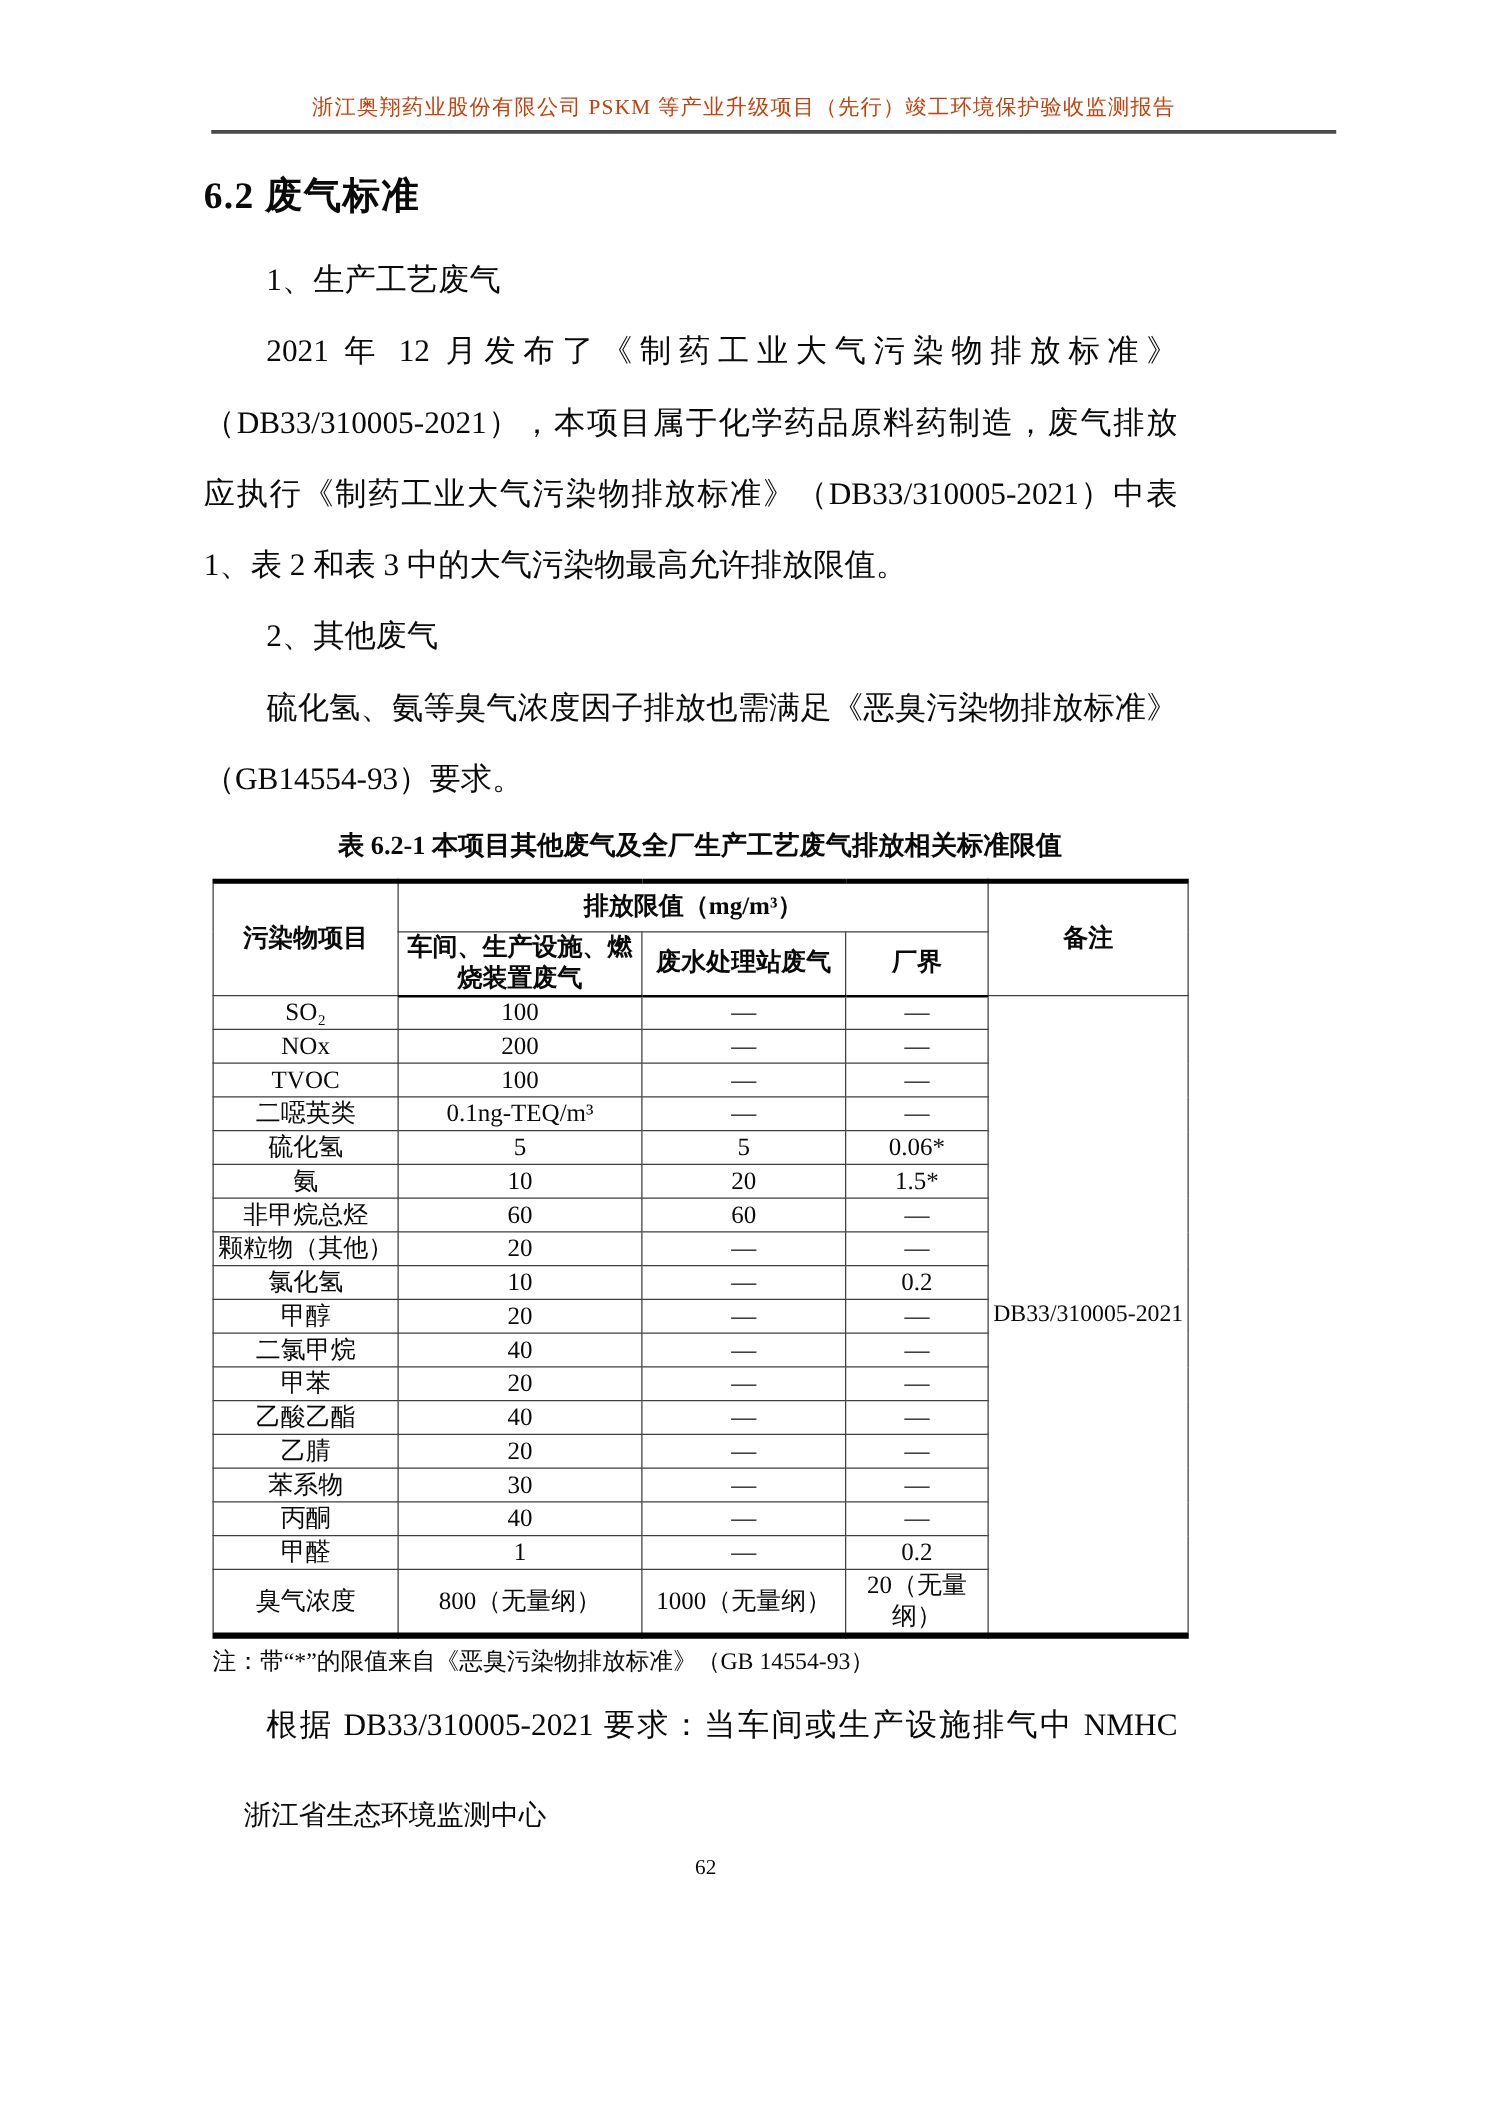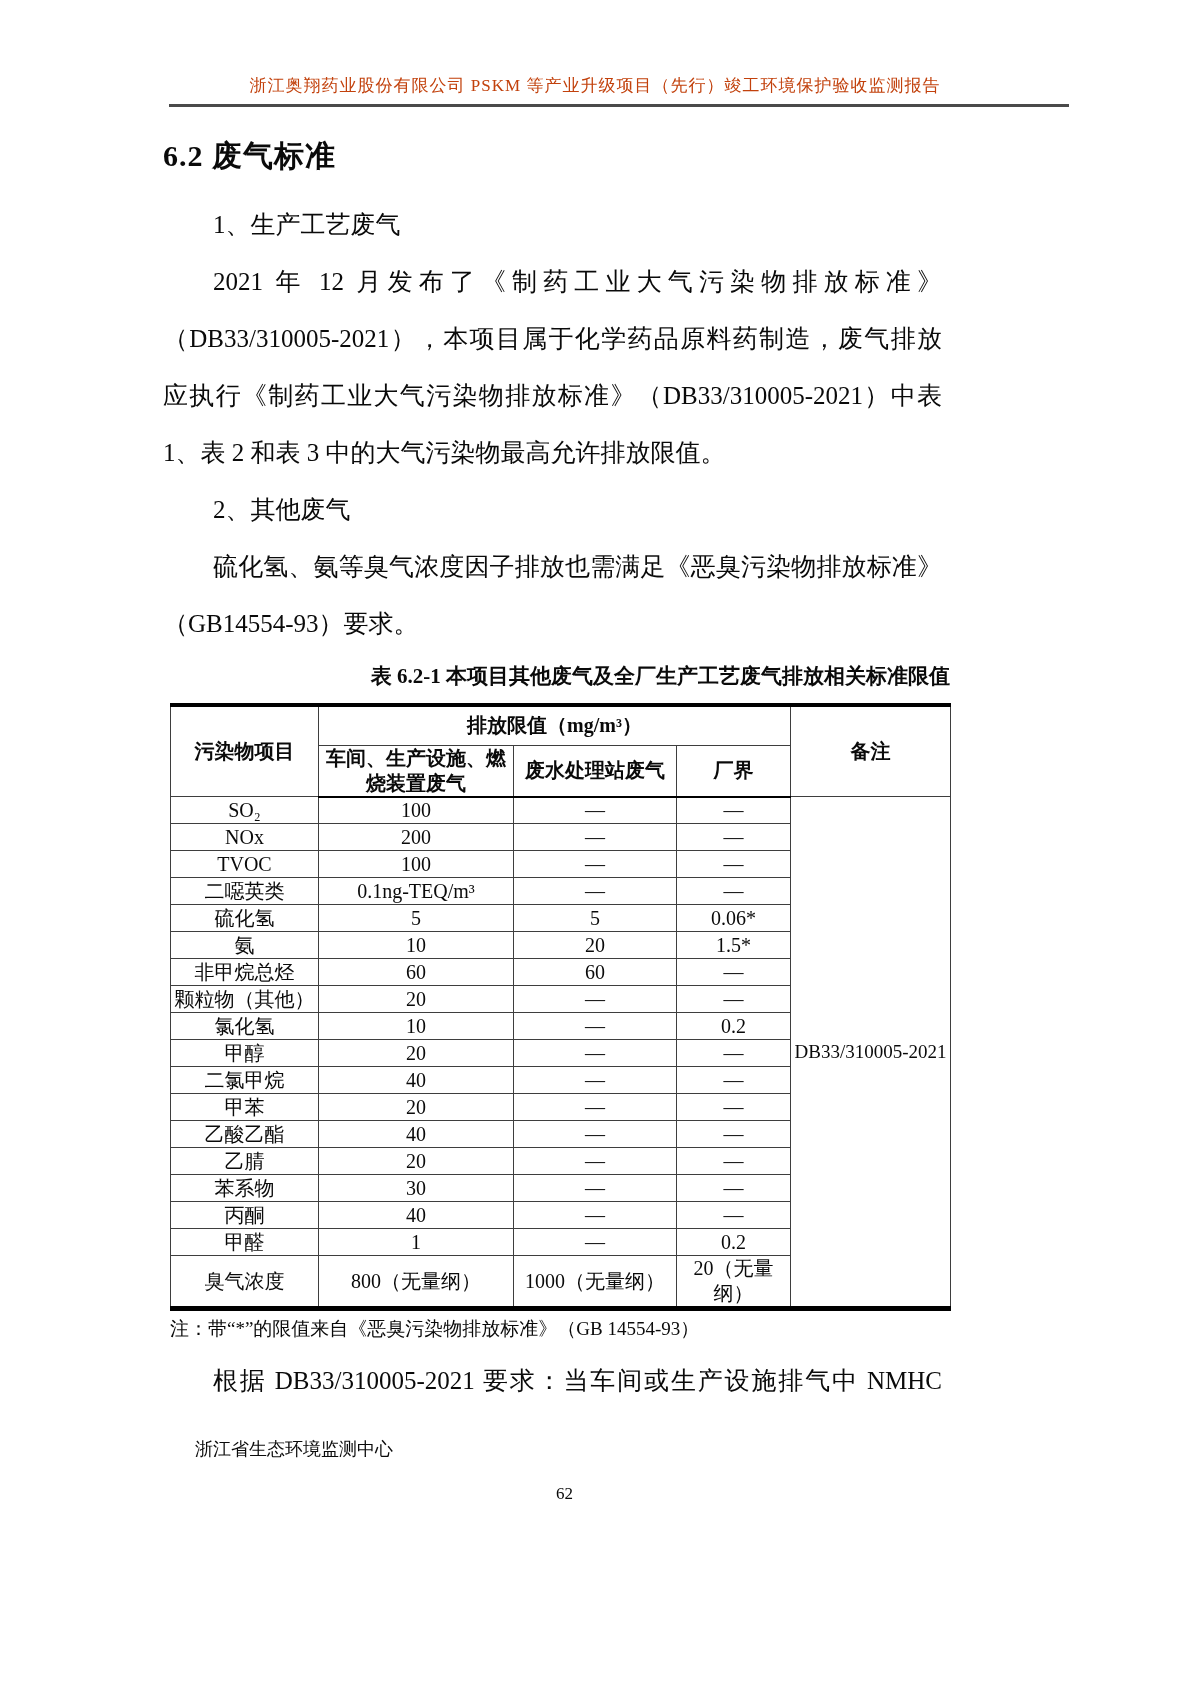--- a/index.html
+++ b/index.html
@@ -62,21 +62,21 @@
   .line.j {
     text-align: justify;
     text-align-last: justify;
   }
   
   .table-title {
     position: absolute;
     top: 662px;
     left: 170px;
     width: 780px;
-    text-align: right;
+    text-align: center;
     font-size: 21px;
     font-weight: 700;
   }
   
   .standards-table {
     position: absolute;
     top: 703px;
     left: 170px;
     width: 780px;
     border-collapse: collapse;
@@ -122,21 +122,21 @@
     top: 1352px;
     left: 163px;
     width: 779px;
     font-size: 25px;
   }
   
   .footer-org {
     position: absolute;
     top: 1437px;
     left: 195px;
-    font-size: 18px;
+    font-size: 22px;
   }
   .footer-page-number {
     position: absolute;
     top: 1438px;
     left: 556px;
     font-size: 17px;
     margin-top: 46px;
   }
 </style>
 </head>

